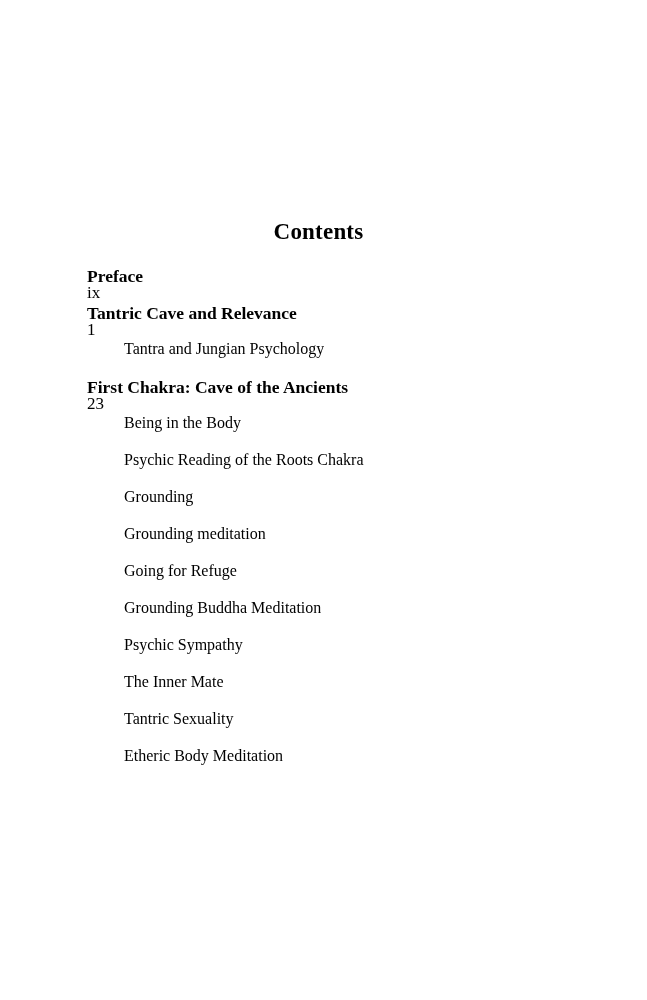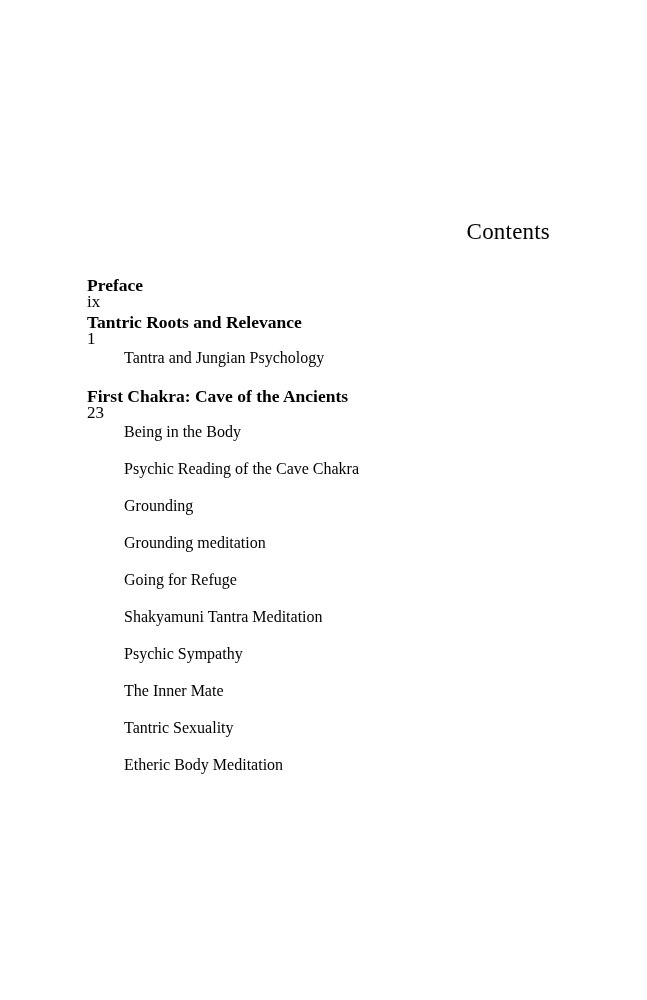--- a/index.html
+++ b/index.html
@@ -26,26 +26,26 @@
 
   
   .toc-block {
     position: absolute;
     left: 87px;
     top: 220px;
     width: 465px;
   }
 
   .page-title {
-    text-align: right;
-    font-weight: normal;
+    text-align: center;
+    font-weight: bold;
     font-size: 23px;
     letter-spacing: 0.2px;
     line-height: 1;
-    margin: 0 0 32px 0;
+    margin: 0 0 23px 0;
     
     padding-right: 2px;
   }
 
   .toc-list {
     list-style: none;
     margin: 0;
     padding: 0;
   }
 
@@ -99,61 +99,61 @@
 
     <h1 class="page-title">Contents</h1>
 
     <ul class="toc-list" id="toc-list">
         <li class="toc-row level-chapter">
           <span class="toc-label">Preface</span>
           <span class="toc-spacer"></span>
           <span class="toc-page">ix</span>
         </li>
         <li class="toc-row level-chapter">
-          <span class="toc-label">Tantric Roots and Relevance</span>
+          <span class="toc-label">Tantric Cave and Relevance</span>
           <span class="toc-spacer"></span>
           <span class="toc-page">1</span>
         </li>
         <li class="toc-row level-section">
           <span class="toc-label">Tantra and Jungian Psychology</span>
           <span class="toc-spacer"></span>
           <span class="toc-page"></span>
         </li>
         <li class="toc-row level-chapter">
           <span class="toc-label">First Chakra: Cave of the Ancients</span>
           <span class="toc-spacer"></span>
           <span class="toc-page">23</span>
         </li>
         <li class="toc-row level-section">
           <span class="toc-label">Being in the Body</span>
           <span class="toc-spacer"></span>
           <span class="toc-page"></span>
         </li>
         <li class="toc-row level-section">
-          <span class="toc-label">Psychic Reading of the Cave Chakra</span>
+          <span class="toc-label">Psychic Reading of the Roots Chakra</span>
           <span class="toc-spacer"></span>
           <span class="toc-page"></span>
         </li>
         <li class="toc-row level-section">
           <span class="toc-label">Grounding</span>
           <span class="toc-spacer"></span>
           <span class="toc-page"></span>
         </li>
         <li class="toc-row level-section">
           <span class="toc-label">Grounding meditation</span>
           <span class="toc-spacer"></span>
           <span class="toc-page"></span>
         </li>
         <li class="toc-row level-section">
           <span class="toc-label">Going for Refuge</span>
           <span class="toc-spacer"></span>
           <span class="toc-page"></span>
         </li>
         <li class="toc-row level-section">
-          <span class="toc-label">Shakyamuni Tantra Meditation</span>
+          <span class="toc-label">Grounding Buddha Meditation</span>
           <span class="toc-spacer"></span>
           <span class="toc-page"></span>
         </li>
         <li class="toc-row level-section">
           <span class="toc-label">Psychic Sympathy</span>
           <span class="toc-spacer"></span>
           <span class="toc-page"></span>
         </li>
         <li class="toc-row level-section">
           <span class="toc-label">The Inner Mate</span>

